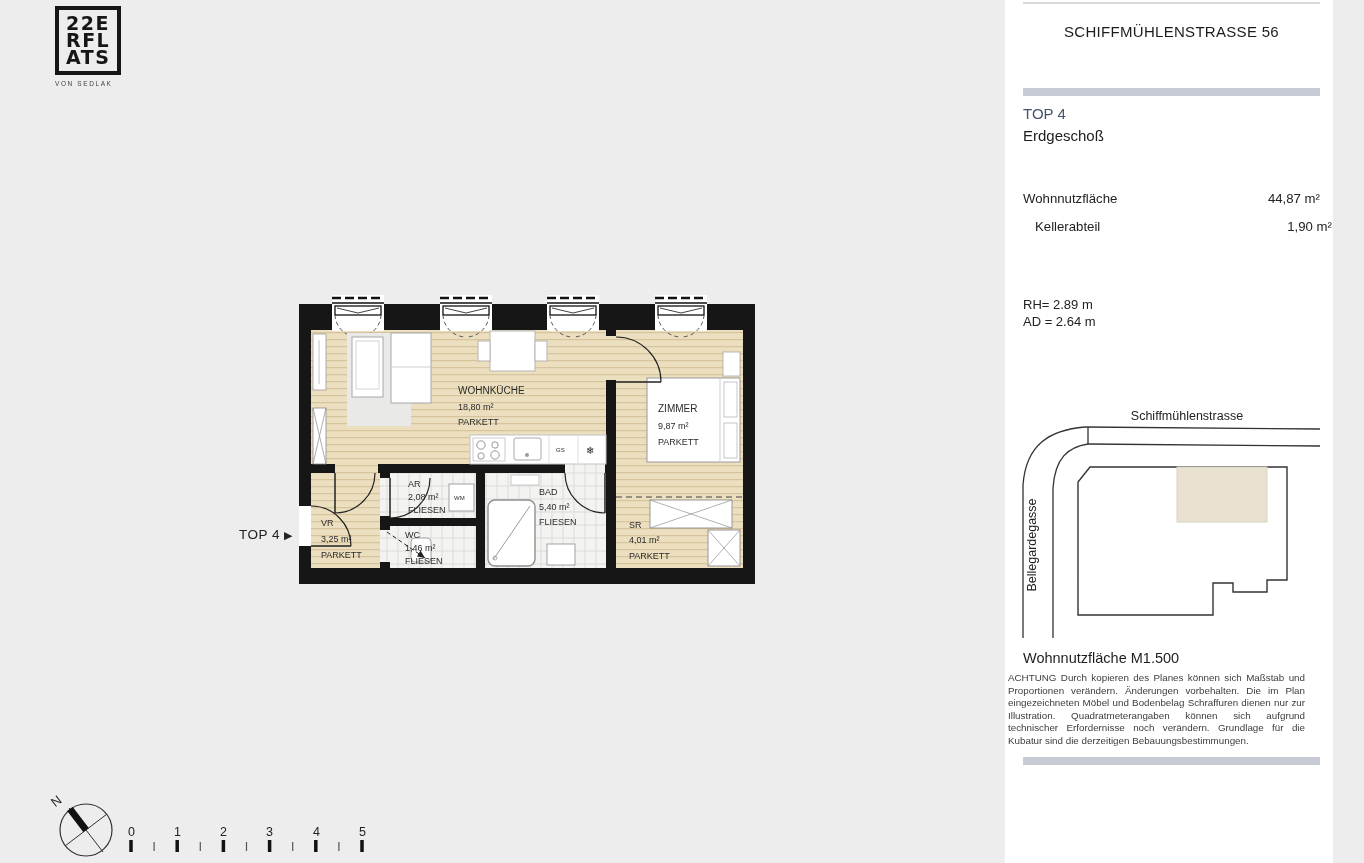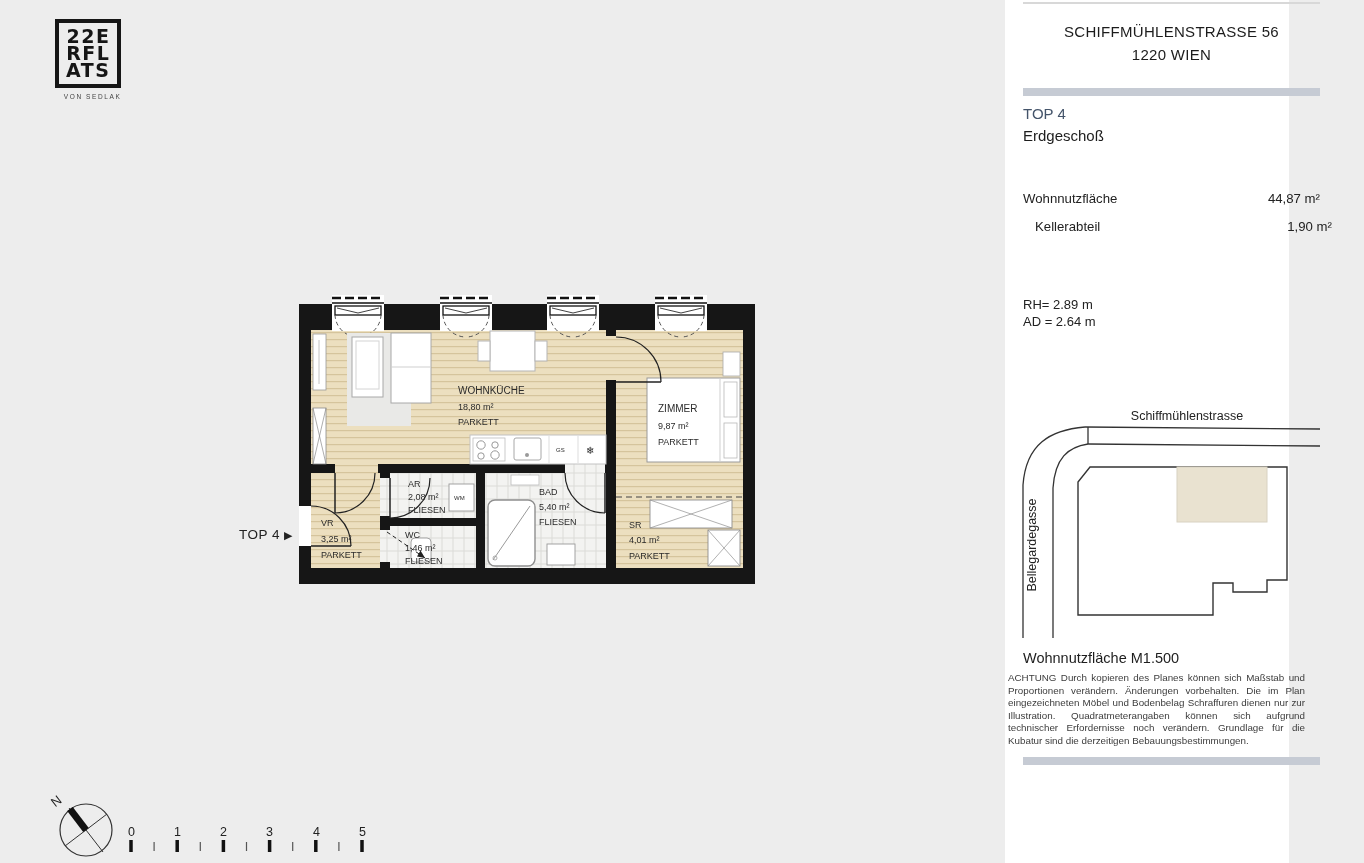--- a/index.html
+++ b/index.html
@@ -1,34 +1,34 @@
 <!DOCTYPE html>
 <html><head>
 <meta charset="utf-8">
 <style>
   html,body{margin:0;padding:0;}
   body{width:1364px;height:863px;background:#ededed;font-family:"Liberation Sans",sans-serif;position:relative;overflow:hidden;color:#1d1d1d;}
 
   
-  .logo{position:absolute;left:55px;top:19px;text-align:right;}
+  .logo{position:absolute;left:55px;top:6px;text-align:left;}
   .logo-frame{border:4px solid #161616;padding:5px 7px;font-weight:bold;font-size:19px;line-height:17px;letter-spacing:1.5px;color:#161616;font-family:"DejaVu Sans",sans-serif;}
   .logo-sub{font-size:6.5px;letter-spacing:1.6px;color:#444;margin-top:5px;}
 
   
   .plan-svg{position:absolute;left:299px;top:294px;width:456px;height:290px;}
   .top4-label{position:absolute;left:239px;top:527px;font-size:13.5px;color:#222;letter-spacing:0.5px;}
   .top4-label .arr{font-size:11px;margin-left:4px;}
   .plan-svg text{font-family:"Liberation Sans",sans-serif;fill:#2b2b2b;}
 
   
   .scale-svg{position:absolute;left:44px;top:792px;width:350px;height:68px;}
   .scale-svg text{font-family:"Liberation Sans",sans-serif;fill:#222;}
 
   
-  .panel{position:absolute;left:1005px;top:0;width:284px;height:863px;background:#ffffff;}
+  .panel{position:absolute;left:1005px;top:0;width:328px;height:863px;background:#ffffff;}
   .topline{position:absolute;top:2px;left:18px;width:297px;height:2px;background:#d8d8d8;}
   .address{position:absolute;top:20px;left:18px;width:297px;text-align:center;font-size:15px;line-height:23px;letter-spacing:0.3px;color:#1c1c1c;}
   .bar{position:absolute;left:18px;width:297px;height:8px;background:#c6cbd4;}
   .bar2{top:88px;}
   .bar3{top:757px;}
   .unit{position:absolute;top:105px;left:18px;font-size:15px;color:#44546a;}
   .floorlevel{position:absolute;top:127px;left:18px;font-size:15px;color:#1d1d1d;}
   .metric{position:absolute;left:18px;width:297px;display:flex;justify-content:space-between;font-size:13.2px;color:#222;align-items:center;}
   .m1{top:191px;}.m2{top:219px;margin-left:12px;}
   .heights{position:absolute;top:296px;left:18px;font-size:13px;line-height:17px;color:#222;}
@@ -270,21 +270,20 @@
       <line x1="318" y1="48" x2="318" y2="60" stroke-width="3.5"></line>
     </g>
   </g>
 </svg>
 
 <div class="panel">
   <div class="topline"></div>
 
   <div class="address">
     <div>SCHIFFMÜHLENSTRASSE 56</div>
-    <div>1220 WIEN</div>
   </div>
 
   <div class="bar bar2"></div>
 
   <div class="unit">TOP 4</div>
   <div class="floorlevel">Erdgeschoß</div>
 
   <div class="metric m1">
     <span>Wohnnutzfläche</span>
     <span>44,87 m²</span>

